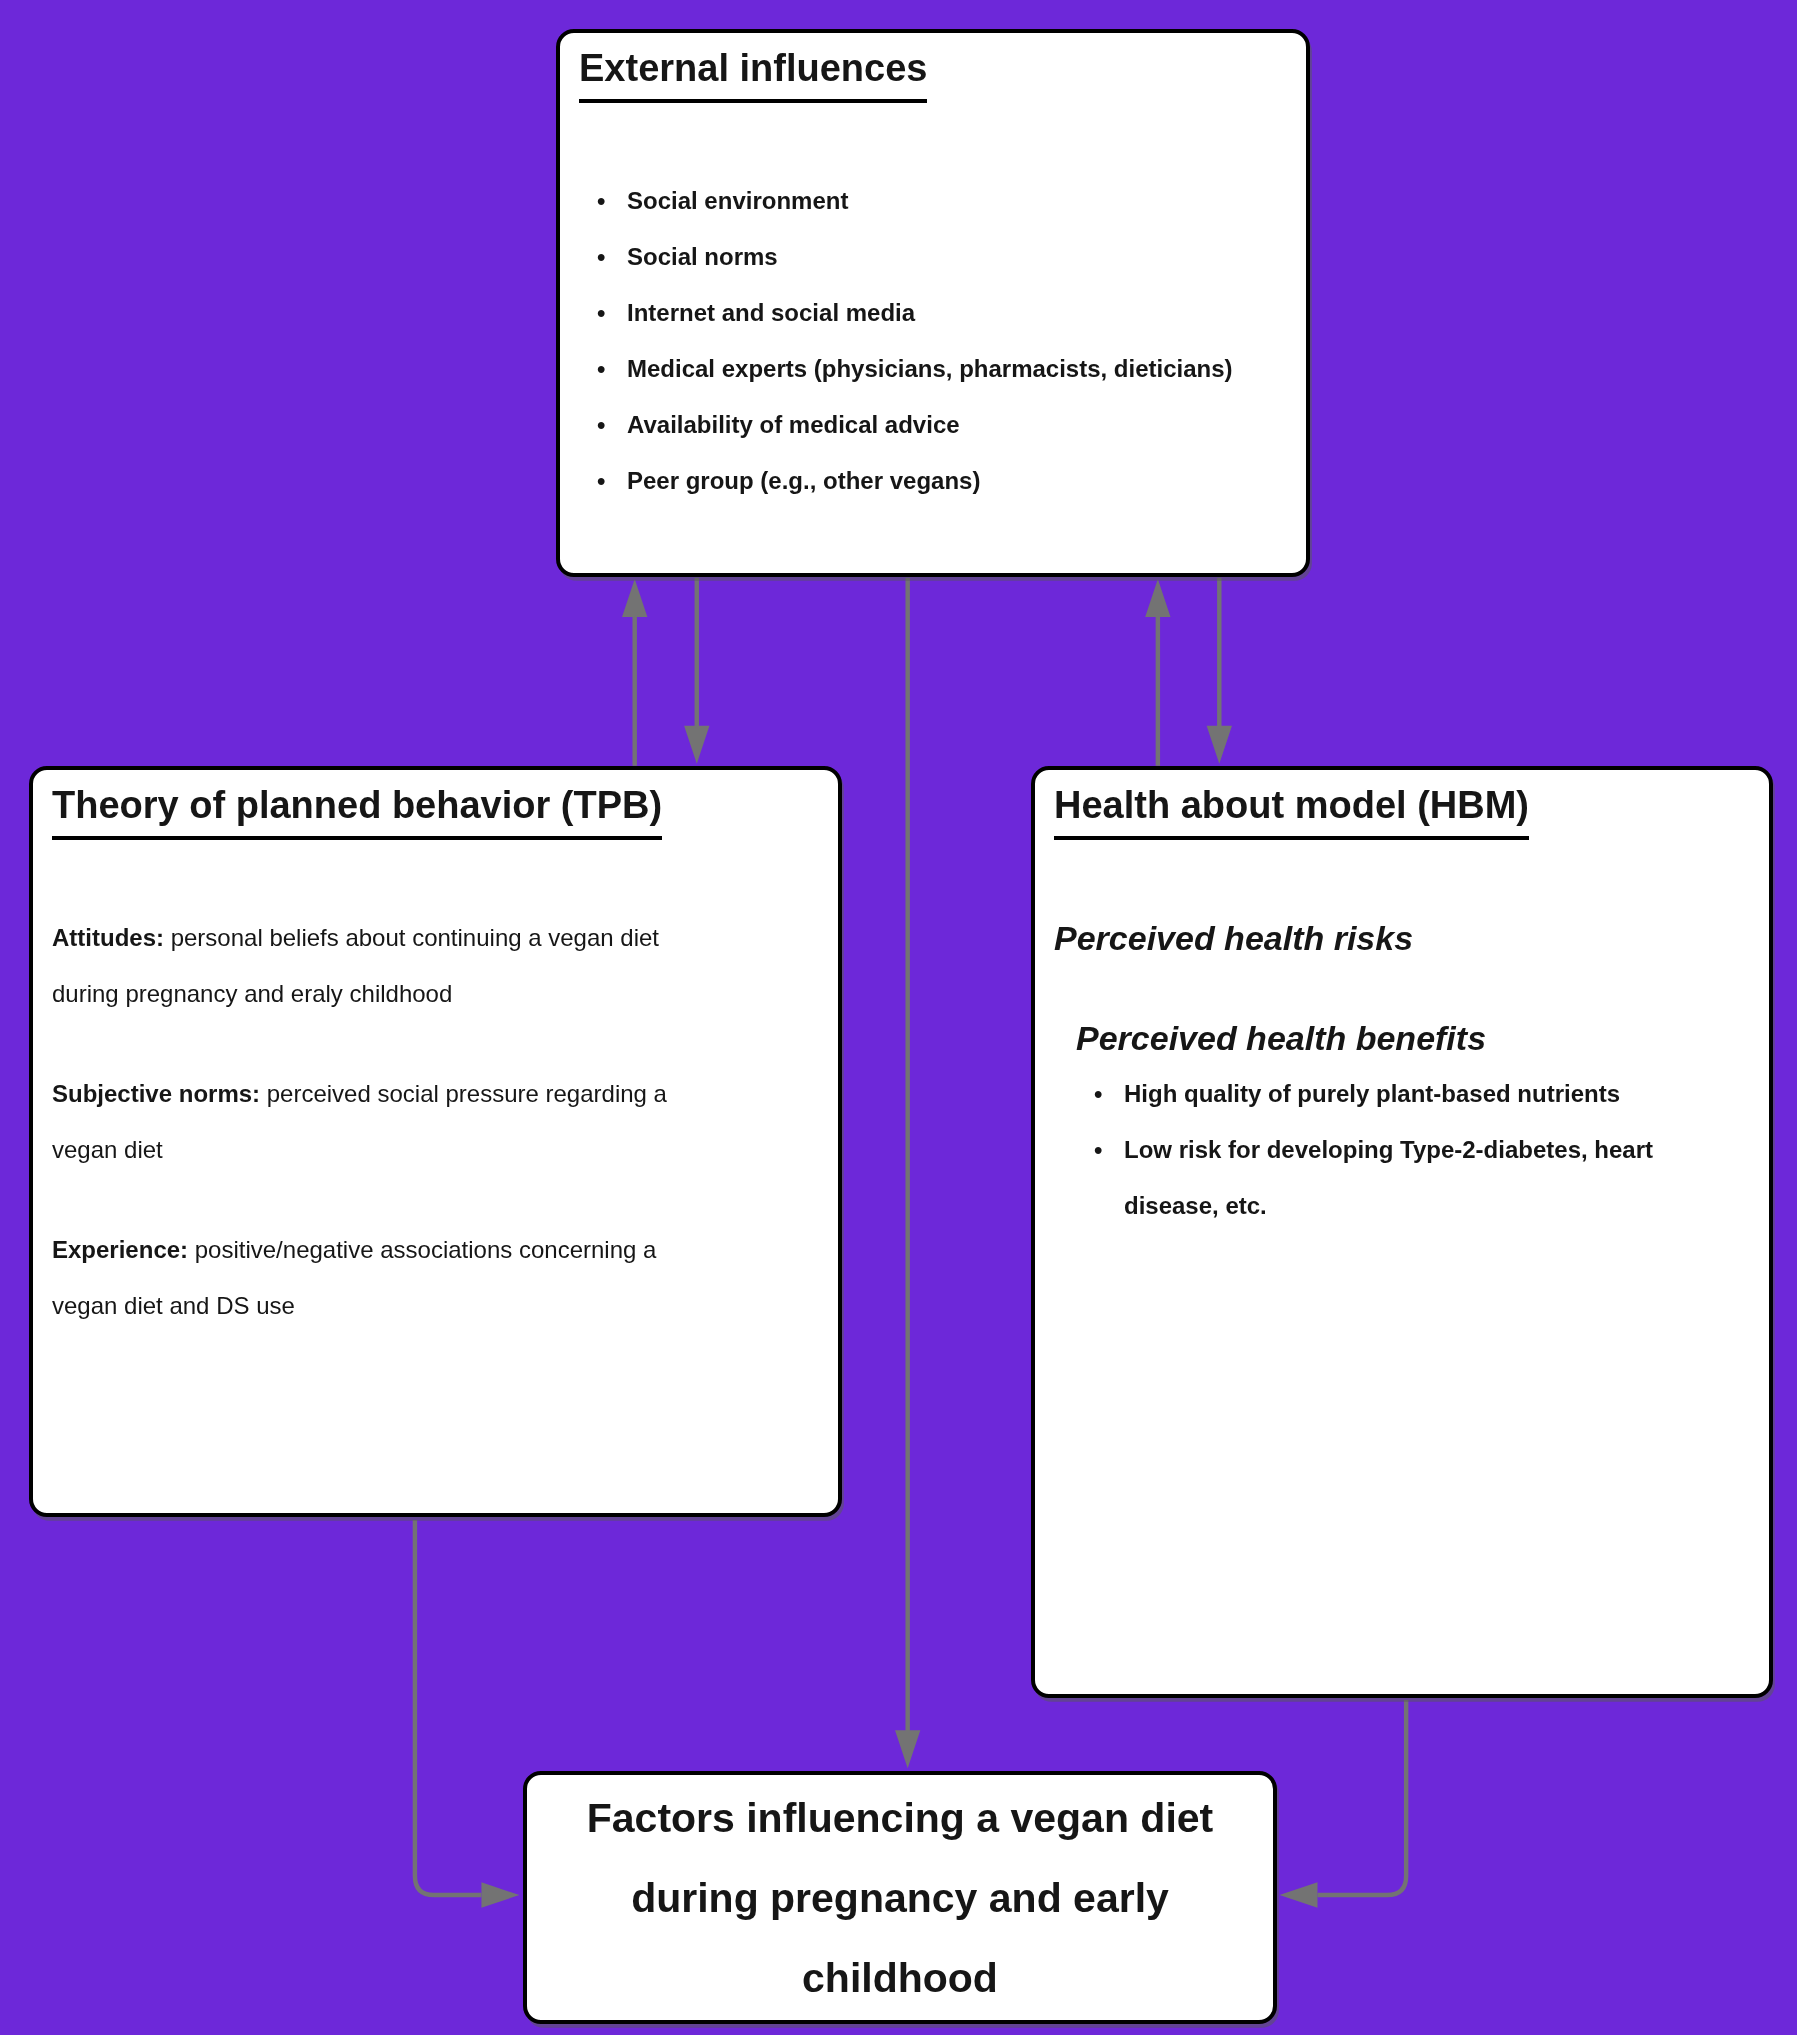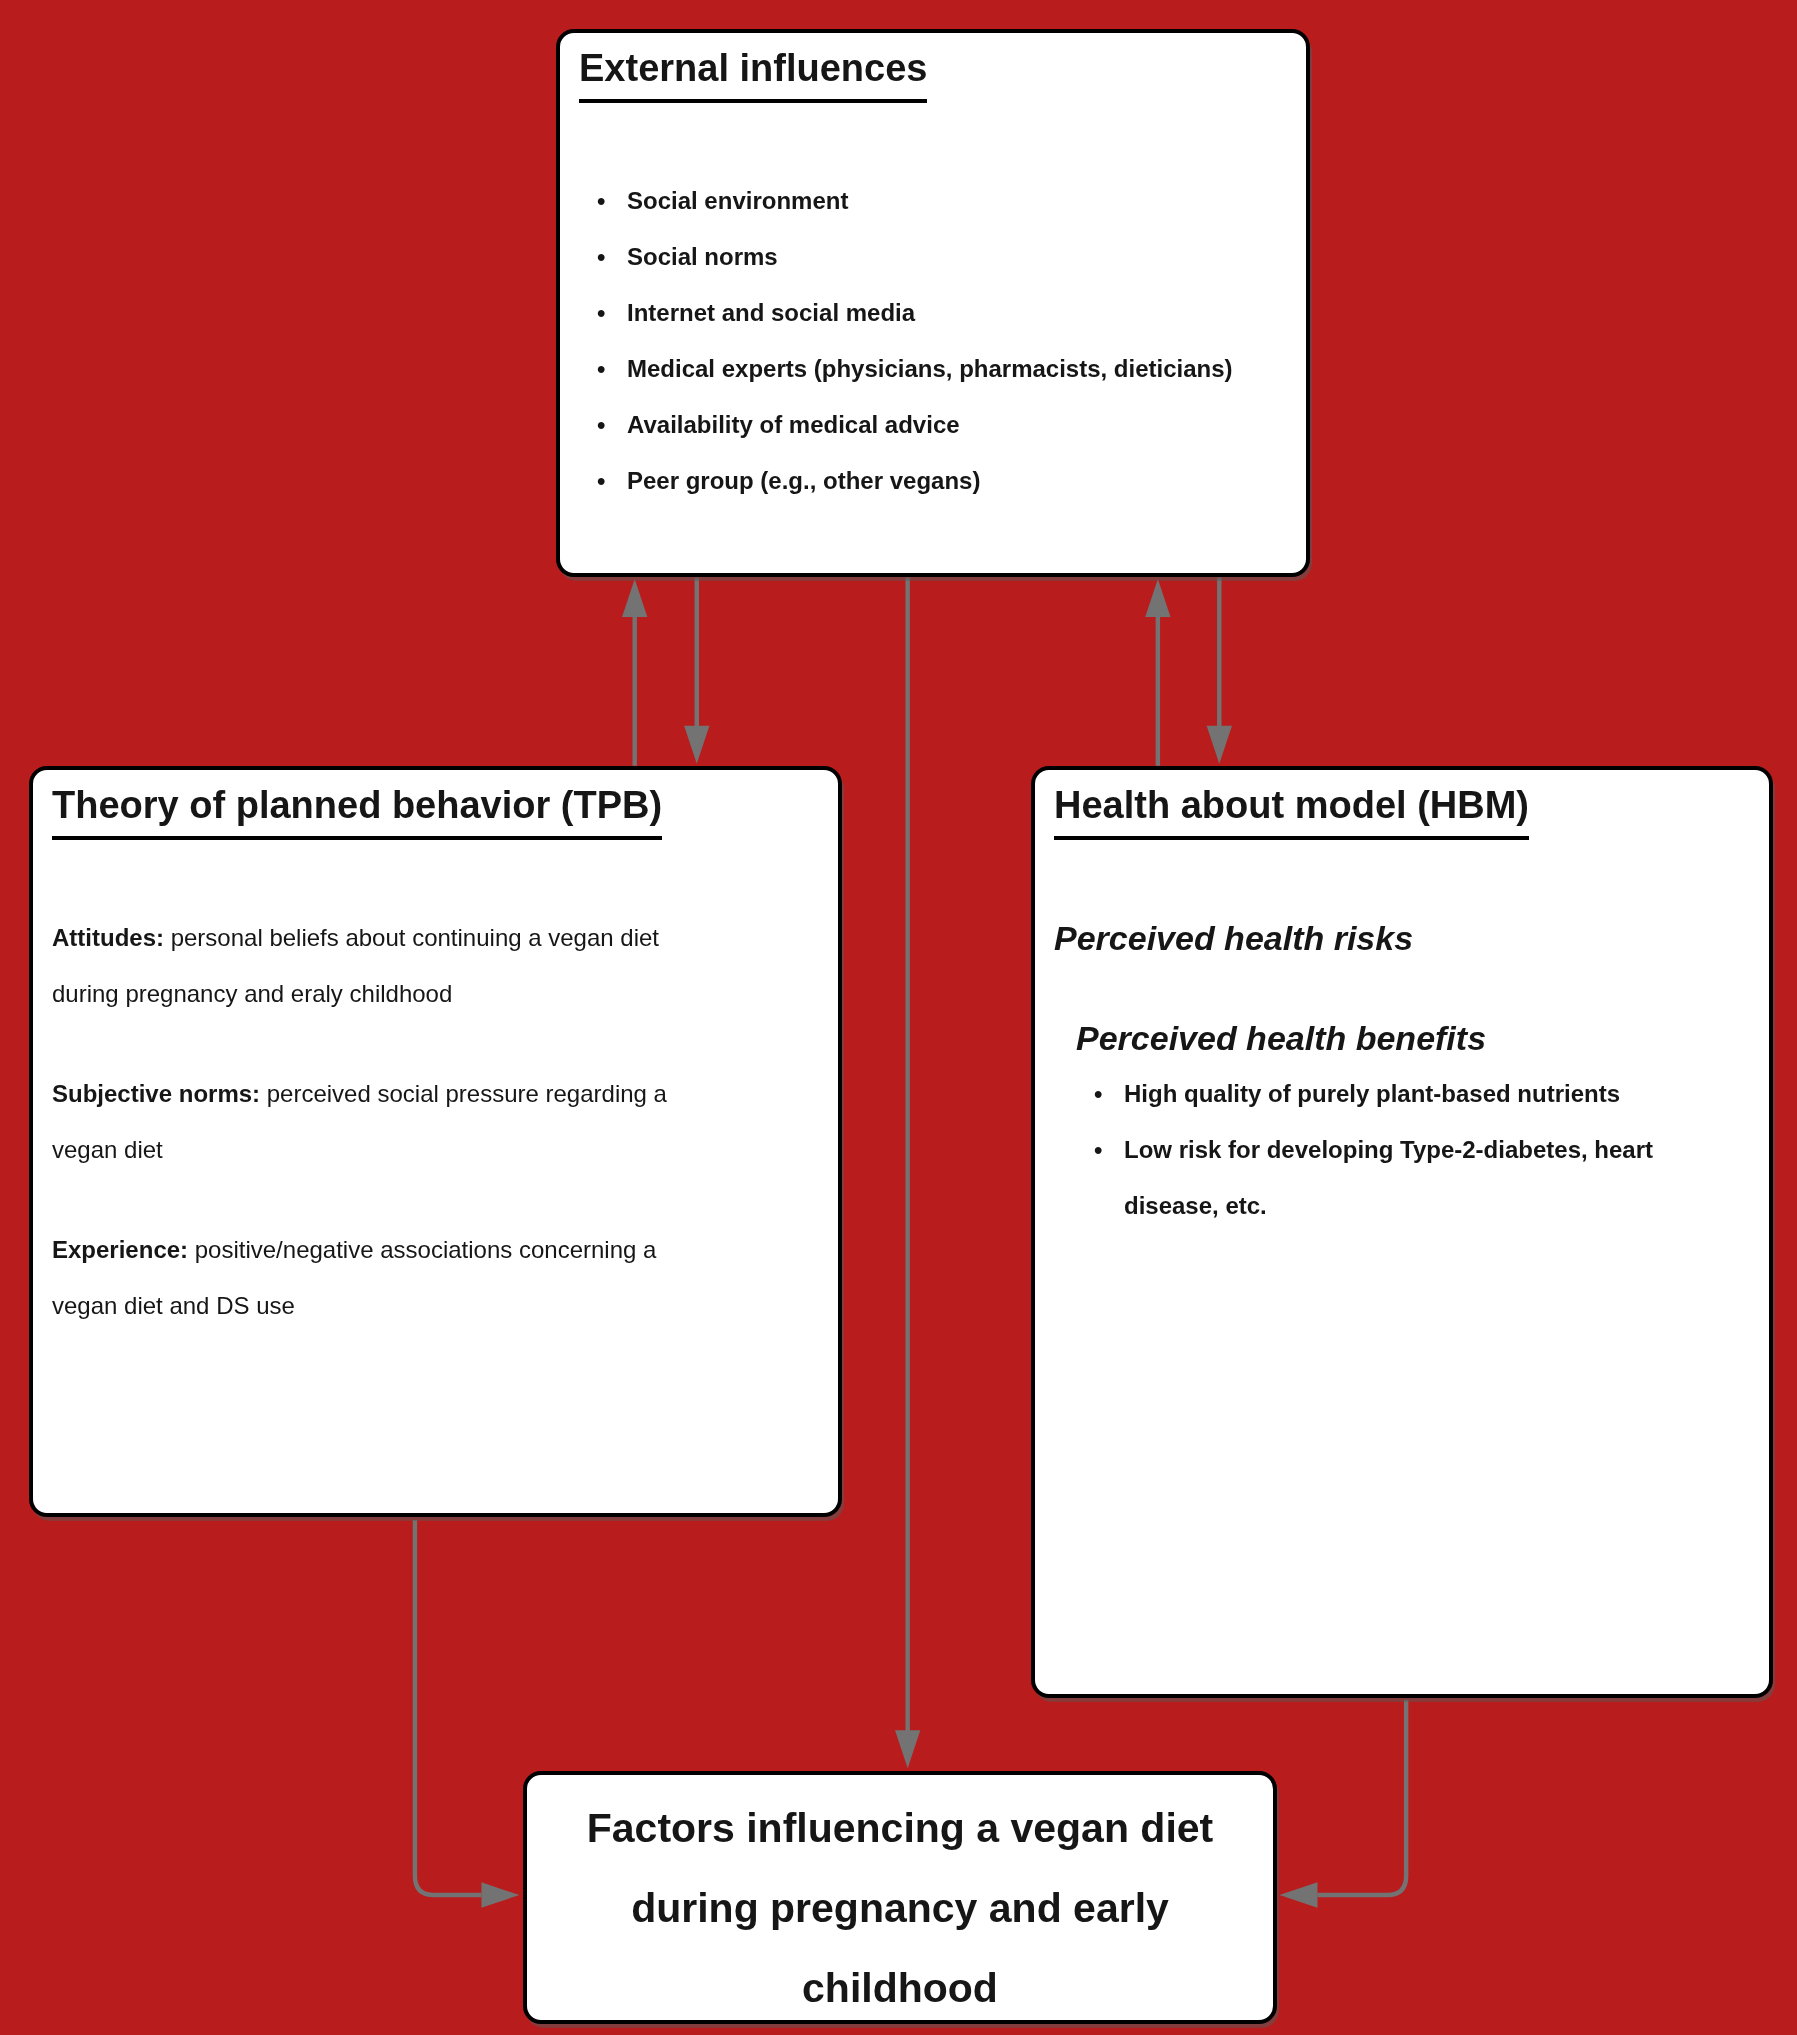--- a/index.html
+++ b/index.html
@@ -1,20 +1,20 @@
 <!DOCTYPE html>
 <html style="font-size:10px"><head>
 <meta charset="utf-8">
 <style>
   html, body { margin: 0; padding: 0; background: #ffffff; }
   .canvas {
     position: relative;
     width: 1797px;
     height: 2035px;
-    background: #b91c1c;
+    background: #6d28d9;
     font-family: "Liberation Sans", "DejaVu Sans", sans-serif;
     color: #161616;
   }
   .connectors {
     position: absolute;
     left: 0; top: 0;
     width: 1797px;
     height: 2035px;
     pointer-events: none;
   }
@@ -40,21 +40,21 @@
   .u {
     display: inline-block;
     border-bottom: 4.4px solid #000000;
     padding-bottom: 5.7px;
   }
   .box-external { left: 556px; top: 28.5px;  width: 754px; height: 548px; }
   .box-tpb      { left: 29px;  top: 766px; width: 813px; height: 751px; }
   .box-hbm      { left: 1031px; top: 766px; width: 742px; height: 932px; }
   .box-outcome  {
     left: 523px; top: 1771px; width: 754px; height: 253px;
-    display: flex; justify-content: center;
+    display: flex; align-items: center; justify-content: center;
     text-align: center;
     padding: 12.7px 51px;
   }
   .bullets { list-style: none; margin: 0; padding: 0; font-size: 24px; line-height: 56px; font-weight: bold; }
   .bullets li { position: relative; padding-left: 48px; }
   .bullets li::before { content: "\2022"; position: absolute; left: 18px; top: 0; }
   .box-hbm .bullets li { padding-right: 25px; }
   .para { margin: 0 44px 44px 0; font-size: 24px; line-height: 56px; padding-right: 38px; }
   .box-tpb .para { padding-right: 76px; }
   .para:last-child { margin-bottom: 0; }

